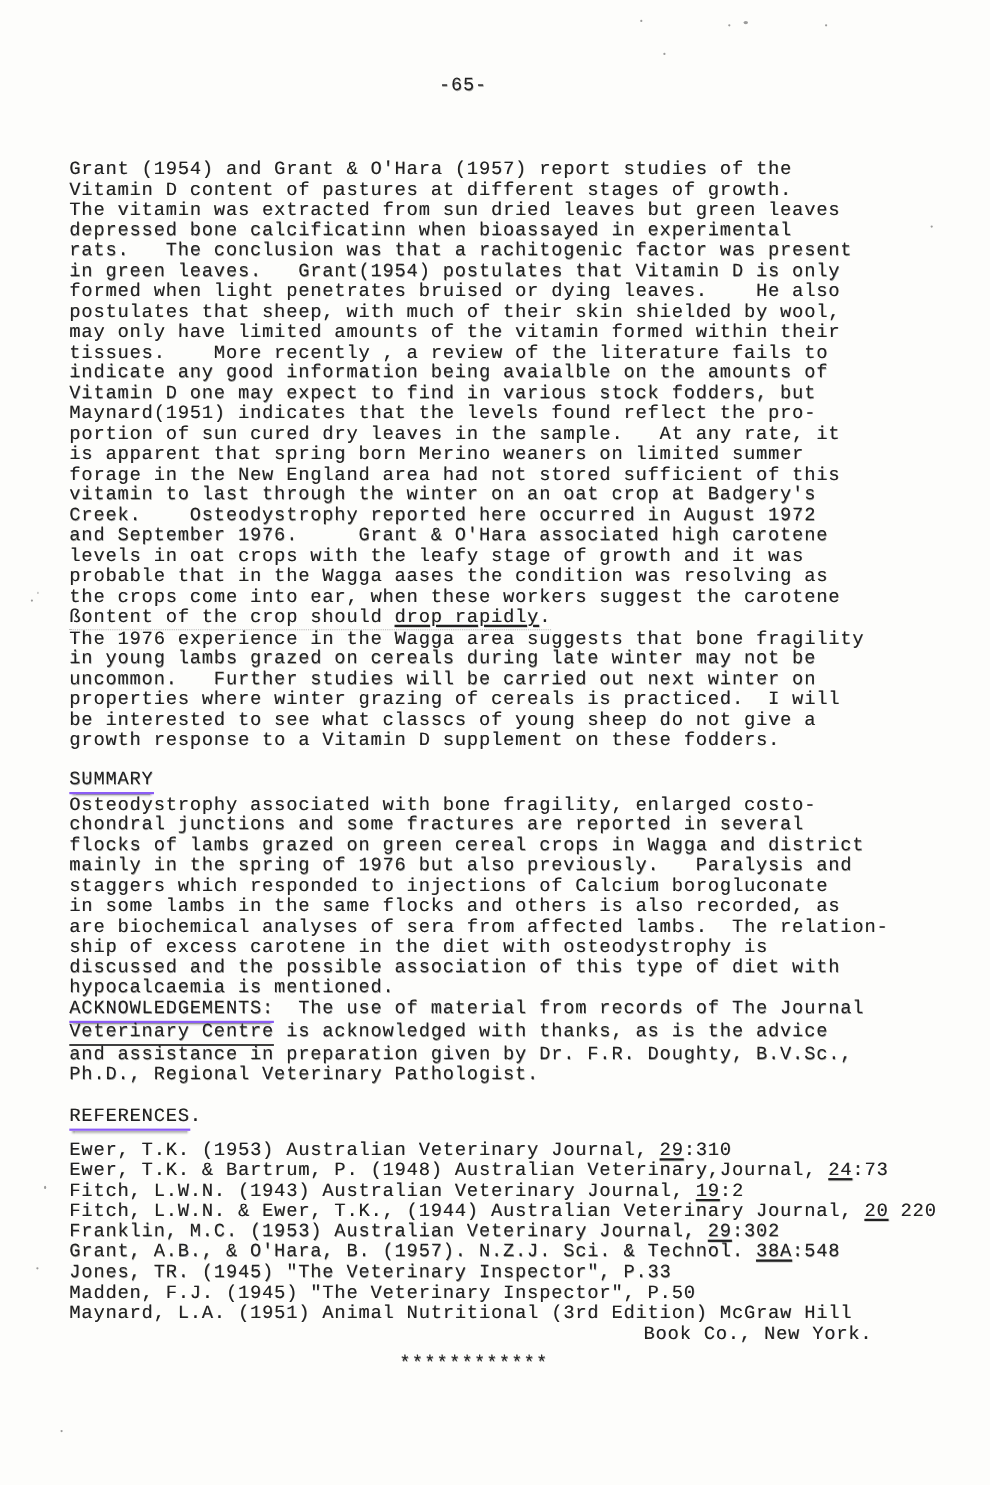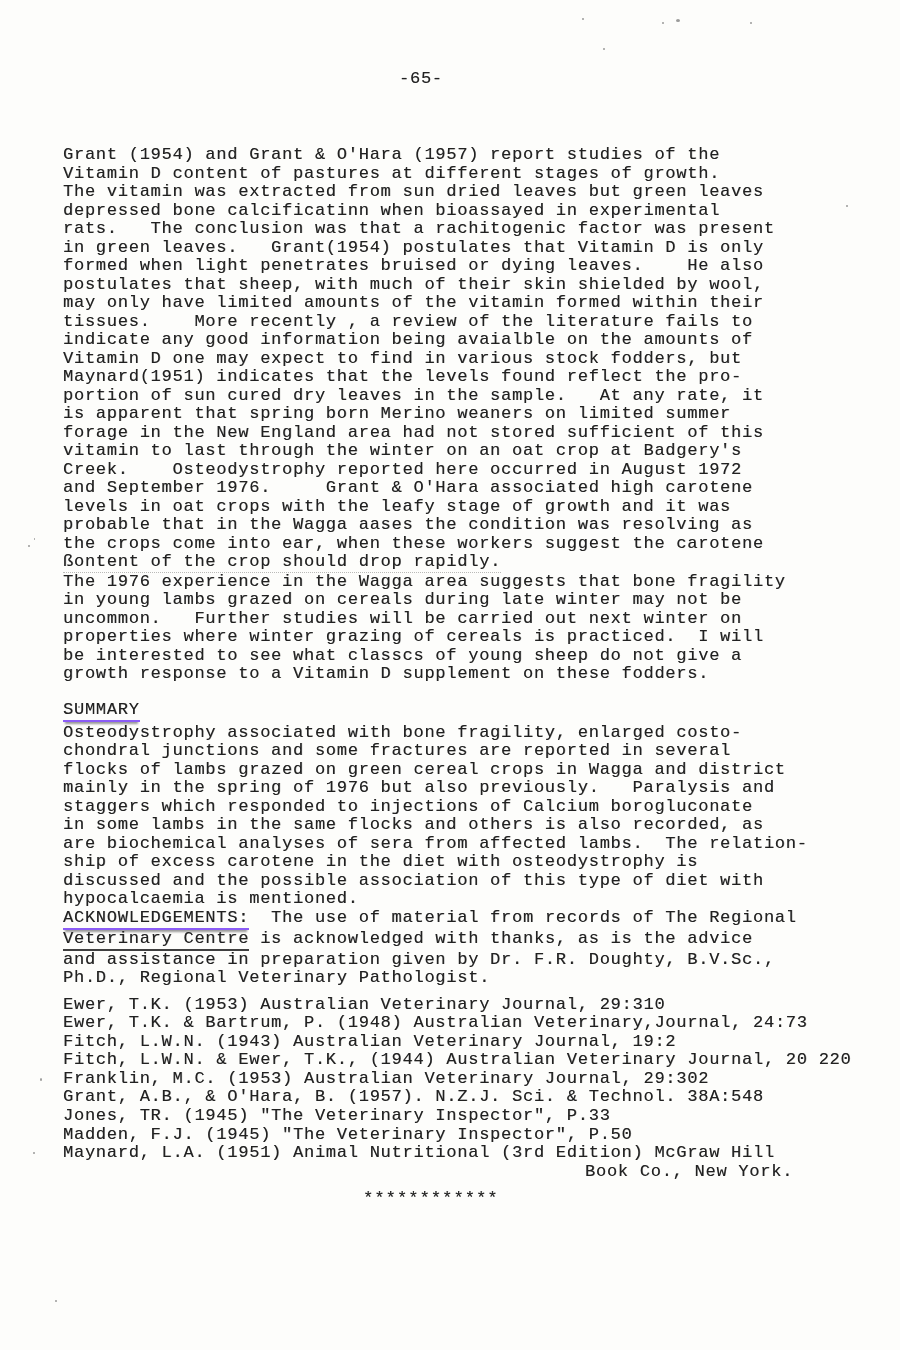--- a/index.html
+++ b/index.html
@@ -31,20 +31,21 @@
   .mt-body{margin-top:16px;}
   .mt-refs-heading{margin-top:19px;}
   .heading{height:23px;}
   .head-u{
     display:inline-block;
     border-bottom:2px solid #8b5cf6;
     box-shadow:0 4px 2px -2px rgba(30,30,30,0.45);
     padding-bottom:1px;
   }
   .u{
+    text-decoration:underline;
     text-decoration-thickness:2px;
     text-underline-offset:3px;
   }
   .u2{
     display:inline-block;
     border-bottom:2px solid rgba(29,29,29,0.85);
     padding-bottom:0px;
   }
   .ghost-line{
     display:inline-block;
@@ -119,25 +120,26 @@
 chondral junctions and some fractures are reported in several
 flocks of lambs grazed on green cereal crops in Wagga and district
 mainly in the spring of 1976 but also previously.   Paralysis and
 staggers which responded to injections of Calcium borogluconate
 in some lambs in the same flocks and others is also recorded, as
 are biochemical analyses of sera from affected lambs.  The relation-
 ship of excess carotene in the diet with osteodystrophy is
 discussed and the possible association of this type of diet with
 hypocalcaemia is mentioned.</span></pre>
 
-<pre class="para mt-body"><span class="head-u">ACKNOWLEDGEMENTS:</span><span>  The use of material from records of The Regional</span>
+<pre class="para mt-body"><span class="head-u">ACKNOWLEDGEMENTS:</span><span>  The use of material from records of The Journal</span>
 <span class="u2">Veterinary Centre</span><span> is acknowledged with thanks, as is the advice</span>
 <span>and assistance in preparation given by Dr. F.R. Doughty, B.V.Sc.,</span>
 <span>Ph.D., Regional Veterinary Pathologist.</span></pre>
 
+    <div class="heading mt-refs-heading"><span class="head-u">REFERENCES</span><span>.</span></div>
 
     <div class="refs">
         <div class="ref-line"><span>Ewer, T.K. (1953) Australian Veterinary Journal, </span><span class="u">29</span><span>:310</span></div>
         <div class="ref-line"><span>Ewer, T.K. &amp; Bartrum, P. (1948) Australian Veterinary,Journal, </span><span class="u">24</span><span>:73</span></div>
         <div class="ref-line"><span>Fitch, L.W.N. (1943) Australian Veterinary Journal, </span><span class="u">19</span><span>:2</span></div>
         <div class="ref-line"><span>Fitch, L.W.N. &amp; Ewer, T.K., (1944) Australian Veterinary Journal, </span><span class="u">20</span><span> 220</span></div>
         <div class="ref-line"><span>Franklin, M.C. (1953) Australian Veterinary Journal, </span><span class="u">29</span><span>:302</span></div>
         <div class="ref-line"><span>Grant, A.B., &amp; O'Hara, B. (1957). N.Z.J. Sci. &amp; Technol. </span><span class="u">38A</span><span>:548</span></div>
         <div class="ref-line"><span>Jones, TR. (1945) "The Veterinary Inspector", P.33</span></div>
         <div class="ref-line"><span>Madden, F.J. (1945) "The Veterinary Inspector", P.50</span></div>

